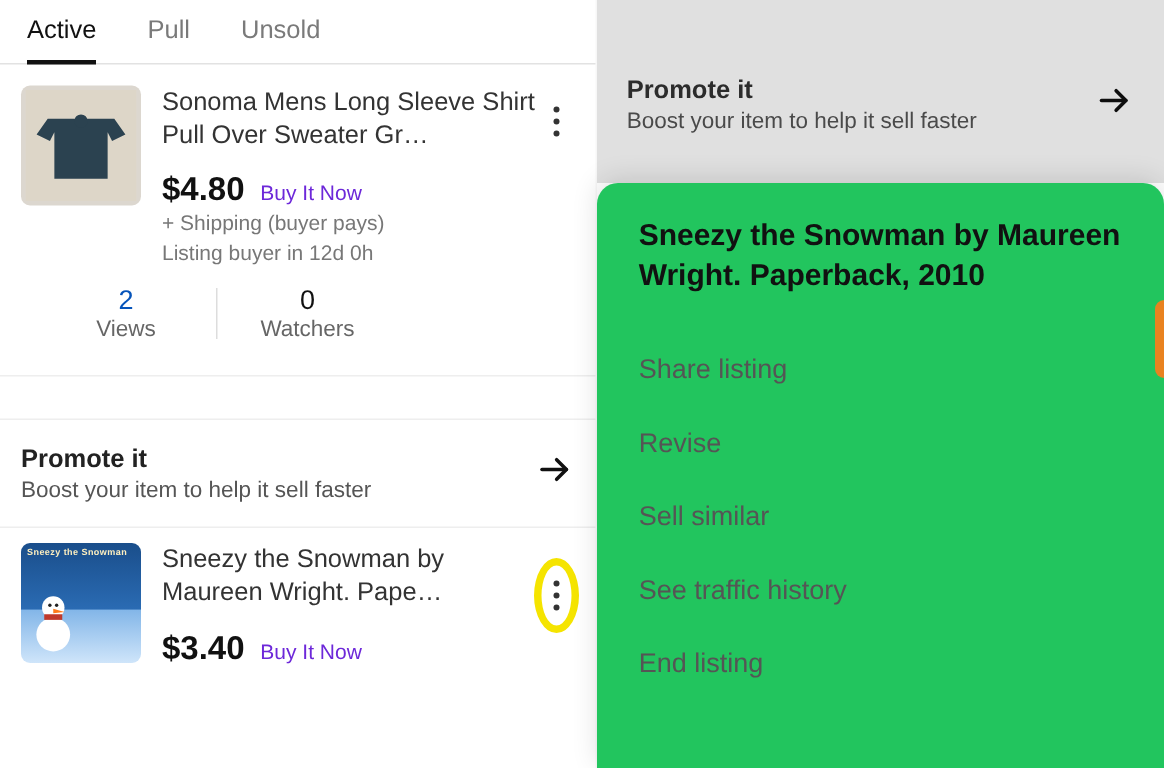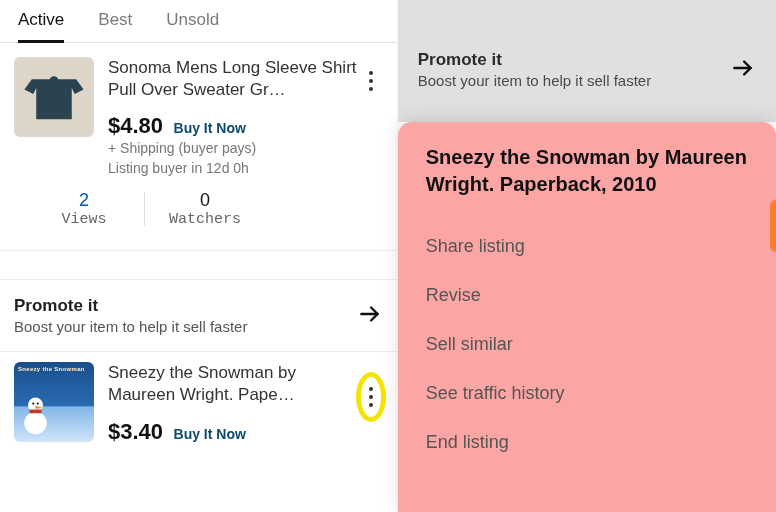--- a/index.html
+++ b/index.html
@@ -19,65 +19,65 @@
   .card-body { display: flex; }
   .thumb { width: 80px; height: 80px; border-radius: 6px; flex: 0 0 80px; margin-right: 14px; background: #dcd7cf; display:flex; align-items:center; justify-content:center; }
   .thumb1 svg { width: 74px; height: 74px; }
   .thumb2 { background: linear-gradient(180deg,#1a4e8b 0%, #2a6bb3 55%, #83b6e8 56%, #cfe5fa 100%); position:relative; }
   .book-label { position:absolute; top:4px; left:4px; right:4px; font-size:6px; color:#fff0c0; font-weight:700; letter-spacing:0.3px; }
   .snowman { position:absolute; bottom:2px; left:8px; width:30px; height:46px; }
   .info { flex: 1; min-width: 0; }
   .title { font-size: 17px; color: #333; line-height: 1.3; }
   .price-row { margin-top: 12px; }
   .price { font-size: 22px; font-weight: 700; }
-  .price-type { font-size: 14px; color: #0c4a6e; margin-left: 6px; font-weight: bold; }
+  .price-type { font-size: 14px; color: #6d28d9; margin-left: 6px; }
   .sub { font-size: 14px; color: #777; line-height: 1.4; }
   .more-col { width: 24px; display:flex; justify-content:center; padding-top:10px; }
   .dots { width: 20px; height: 28px; display:flex; flex-direction:column; align-items:center; justify-content:center; gap:4px; cursor:pointer; }
   .dots span { width:4px; height:4px; background:#333; border-radius:50%; }
   .highlight-ring { border: 5px solid #f5e400; border-radius: 50%; width: 42px; height: 50px; display:flex; align-items:center; justify-content:center; }
 
   
   .stats { display:flex; align-items:center; justify-content:flex-start; padding: 12px 10px 18px 10px; gap: 0; }
   .stat { flex: 0 0 120px; text-align:center; }
   .stat .num { font-size: 18px; }
-  .stat .lbl { font-size: 15px; color:#666;font-family:Liberation Mono, monospace; }
+  .stat .lbl { font-size: 15px; color:#666; }
   .stat .blue { color:#0654ba; }
   .stat-sep { width:1px; height:34px; background:#ddd; }
 
   .hr-light { height:1px; background:#eee; }
 
   
   .promote { display:flex; align-items:center; padding: 16px 14px; cursor:pointer; }
   .promote-text { flex:1; }
   .promote-title { font-size:17px; font-weight:700; color:#222; }
   .promote-sub { font-size:15px; color:#555; margin-top:2px; }
   .arrow svg { width:26px; height:26px; }
 
   
   .right .dim { position:absolute; top:0; left:0; right:0; height:122px; background:rgba(0,0,0,0.12); pointer-events:none; }
   .right .promote-r { position:absolute; top:50px; left:0; right:0; padding: 0 20px; }
   .right .promote-r .promote-title { color:#333; }
   .right .promote-r .promote-sub { color:#555; }
 
   
-  .sheet { position:absolute; top:122px; left:0; right:0; bottom:0; background:#fca5a5; border-top-left-radius:14px; border-top-right-radius:14px; box-shadow: 0 -3px 18px rgba(0,0,0,0.12); padding: 22px 28px 8px 28px; }
+  .sheet { position:absolute; top:122px; left:0; right:0; bottom:0; background:#22c55e; border-top-left-radius:14px; border-top-right-radius:14px; box-shadow: 0 -3px 18px rgba(0,0,0,0.12); padding: 22px 28px 8px 28px; }
   .sheet-title { font-size:20px; font-weight:700; line-height:1.35; margin-bottom: 24px; }
   .sheet-item { font-size:18px; color:#555; padding: 14px 0; cursor:pointer; }
 
   
   .peek { position:absolute; top:200px; right:0; width:6px; height:52px; background:#ff7a1a; border-top-left-radius:26px; border-bottom-left-radius:26px; opacity:0.9; }
 </style>
 </head>
 <body>
 
 <div class="pane left">
   <div class="tabs">
     <div class="tab active">Active</div>
-    <div class="tab">Best</div>
+    <div class="tab">Pull</div>
     <div class="tab">Unsold</div>
   </div>
 
   <div class="card">
     <div class="card-body">
       <div class="thumb thumb1">
         <svg viewBox="0 0 100 100">
           <rect x="0" y="0" width="100" height="100" fill="#ddd6c8"></rect>
           <path d="M20 26 h60 l10 14 -12 6 -4 -8 v42 h-48 v-42 l-4 8 -12 -6 z" fill="#2b4250"></path>
           <circle cx="50" cy="28" r="6" fill="#2b4250"></circle>

